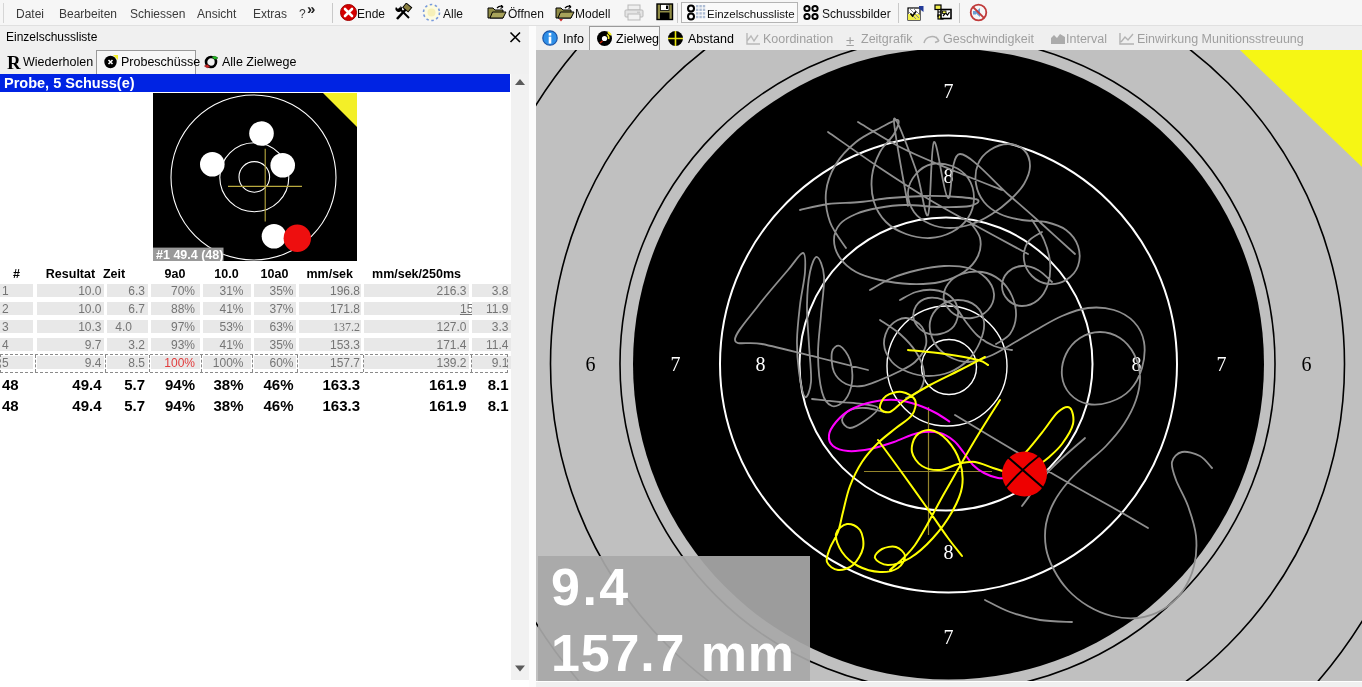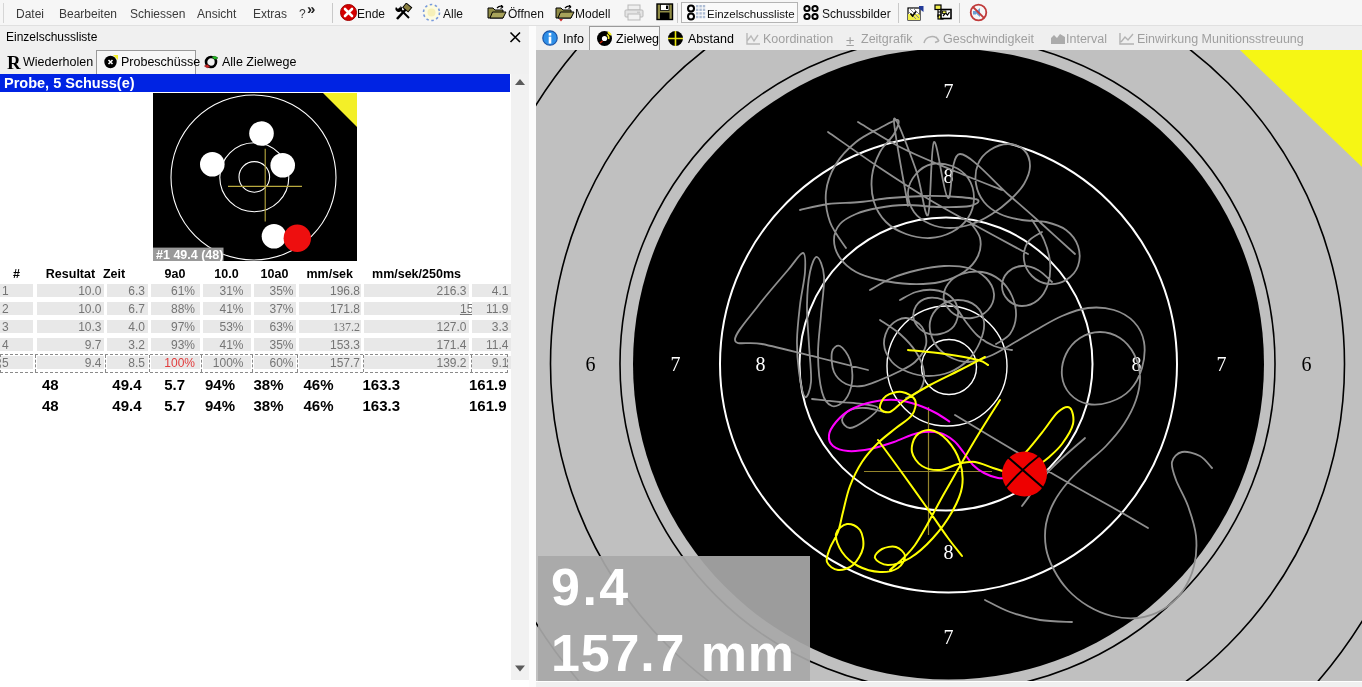--- a/index.html
+++ b/index.html
@@ -15,21 +15,21 @@
 #lpanel { position:absolute; left:0; top:74px; width:530px; height:613px; background:#ffffff; }
 #bluebar { position:absolute; left:0; top:74px; width:510px; height:18px; background:#0023e3; color:#fff; font-weight:bold; font-size:14.5px; }
 #scrollv { position:absolute; left:511px; top:74px; width:18px; height:606px; background:#f1f1f1; }
 #rtabs { position:absolute; left:536px; top:26px; width:826px; height:24px; background:#efefef; }
 #rpanel { position:absolute; left:536px; top:50px; width:826px; height:631px; }
 #rbottom { position:absolute; left:536px; top:681px; width:826px; height:6px; background:#f0f0f0; border-top:1px solid #fff; }
 #splitcol { position:absolute; left:529px; top:26px; width:7px; height:661px; background:#fcfcfc; }
 .cell { position:absolute; background:#e8e8e8; }
 .cval { position:absolute; font-size:12px; color:#757575; text-align:right; }
 .hval { position:absolute; font-size:12.5px; font-weight:bold; color:#000; text-align:center; }
-.bval { position:absolute; font-size:15px; font-weight:bold; color:#000; text-align:right; letter-spacing:0px;margin-left:40px; }
+.bval { position:absolute; font-size:15px; font-weight:bold; color:#000; text-align:right; letter-spacing:0px; }
 .tabtext { position:absolute; top:6px; font-size:12.5px; color:#000; }
 .graytab { position:absolute; top:6px; font-size:12.5px; color:#9f9f9f; }
 </style>
 </head>
 <body>
 
 <div id="topbar">
   <div class="vsep" style="left:3px; background:#d6d6d6;"></div>
   <div class="menuitem" style="left:16px;">Datei</div>
   <div class="menuitem" style="left:59px;">Bearbeiten</div>
@@ -210,31 +210,31 @@
     <div class="hval" style="left:214.5px; top:5px; width:120px;">10a0</div>
     <div class="hval" style="left:269.75px; top:5px; width:120px;">mm/sek</div>
     <div class="hval" style="left:356.5px; top:5px; width:120px;">mm/sek/250ms</div>
     <div class="cell" style="left:0px; top:21.70000000000001px; width:33px; height:13.5px;"></div>
     <div class="cval" style="left:2px; top:22.30000000000001px; text-align:left;">1</div>
     <div class="cell" style="left:37px; top:21.70000000000001px; width:67px; height:13.5px;"></div>
     <div class="cval" style="left:21.5px; top:22.30000000000001px; width:80px;">10.0</div>
     <div class="cell" style="left:106.5px; top:21.70000000000001px; width:41px; height:13.5px;"></div>
     <div class="cval" style="left:65px; top:22.30000000000001px; width:80px;">6.3</div>
     <div class="cell" style="left:150.5px; top:21.70000000000001px; width:49px; height:13.5px;"></div>
-    <div class="cval" style="left:115px; top:22.30000000000001px; width:80px;">61%</div>
+    <div class="cval" style="left:115px; top:22.30000000000001px; width:80px;">70%</div>
     <div class="cell" style="left:202.5px; top:21.70000000000001px; width:48px; height:13.5px;"></div>
     <div class="cval" style="left:163.5px; top:22.30000000000001px; width:80px;">31%</div>
     <div class="cell" style="left:253.5px; top:21.70000000000001px; width:42px; height:13.5px;"></div>
     <div class="cval" style="left:213.5px; top:22.30000000000001px; width:80px;">35%</div>
     <div class="cell" style="left:298.5px; top:21.70000000000001px; width:62.5px; height:13.5px;"></div>
     <div class="cval" style="left:280px; top:22.30000000000001px; width:80px;">196.8</div>
     <div class="cell" style="left:364px; top:21.70000000000001px; width:105px; height:13.5px;"></div>
     <div class="cval" style="left:386.5px; top:22.30000000000001px; width:80px;">216.3</div>
     <div class="cell" style="left:472px; top:21.70000000000001px; width:39px; height:13.5px;"></div>
-    <div class="cval" style="left:428.5px; top:22.30000000000001px; width:80px;">4.1</div>
+    <div class="cval" style="left:428.5px; top:22.30000000000001px; width:80px;">3.8</div>
     <div class="cell" style="left:0px; top:39.70000000000001px; width:33px; height:13.5px;"></div>
     <div class="cval" style="left:2px; top:40.30000000000001px; text-align:left;">2</div>
     <div class="cell" style="left:37px; top:39.70000000000001px; width:67px; height:13.5px;"></div>
     <div class="cval" style="left:21.5px; top:40.30000000000001px; width:80px;">10.0</div>
     <div class="cell" style="left:106.5px; top:39.70000000000001px; width:41px; height:13.5px;"></div>
     <div class="cval" style="left:65px; top:40.30000000000001px; width:80px;">6.7</div>
     <div class="cell" style="left:150.5px; top:39.70000000000001px; width:49px; height:13.5px;"></div>
     <div class="cval" style="left:115px; top:40.30000000000001px; width:80px;">88%</div>
     <div class="cell" style="left:202.5px; top:39.70000000000001px; width:48px; height:13.5px;"></div>
     <div class="cval" style="left:163.5px; top:40.30000000000001px; width:80px;">41%</div>
@@ -244,21 +244,21 @@
     <div class="cval" style="left:280px; top:40.30000000000001px; width:80px;">171.8</div>
     <div class="cell" style="left:364px; top:39.70000000000001px; width:105px; height:13.5px;"></div>
     <div class="cval" style="left:410px; top:40.30000000000001px; width:80px;text-decoration:underline;">155.4</div>
     <div class="cell" style="left:472px; top:39.70000000000001px; width:39px; height:13.5px;"></div>
     <div class="cval" style="left:428.5px; top:40.30000000000001px; width:80px;">11.9</div>
     <div class="cell" style="left:0px; top:57.70000000000001px; width:33px; height:13.5px;"></div>
     <div class="cval" style="left:2px; top:58.30000000000001px; text-align:left;">3</div>
     <div class="cell" style="left:37px; top:57.70000000000001px; width:67px; height:13.5px;"></div>
     <div class="cval" style="left:21.5px; top:58.30000000000001px; width:80px;">10.3</div>
     <div class="cell" style="left:106.5px; top:57.70000000000001px; width:41px; height:13.5px;"></div>
-    <div class="cval" style="left:65px; top:58.30000000000001px; width:80px;">4.0</div>
+    <div class="cval" style="left:52px; top:58.30000000000001px; width:80px;">4.0</div>
     <div class="cell" style="left:150.5px; top:57.70000000000001px; width:49px; height:13.5px;"></div>
     <div class="cval" style="left:115px; top:58.30000000000001px; width:80px;">97%</div>
     <div class="cell" style="left:202.5px; top:57.70000000000001px; width:48px; height:13.5px;"></div>
     <div class="cval" style="left:163.5px; top:58.30000000000001px; width:80px;">53%</div>
     <div class="cell" style="left:253.5px; top:57.70000000000001px; width:42px; height:13.5px;"></div>
     <div class="cval" style="left:213.5px; top:58.30000000000001px; width:80px;">63%</div>
     <div class="cell" style="left:298.5px; top:57.70000000000001px; width:62.5px; height:13.5px;"></div>
     <div class="cval" style="left:280px; top:58.30000000000001px; width:80px;font-family:Liberation Serif, serif;">137.2</div>
     <div class="cell" style="left:364px; top:57.70000000000001px; width:105px; height:13.5px;"></div>
     <div class="cval" style="left:386.5px; top:58.30000000000001px; width:80px;">127.0</div>

